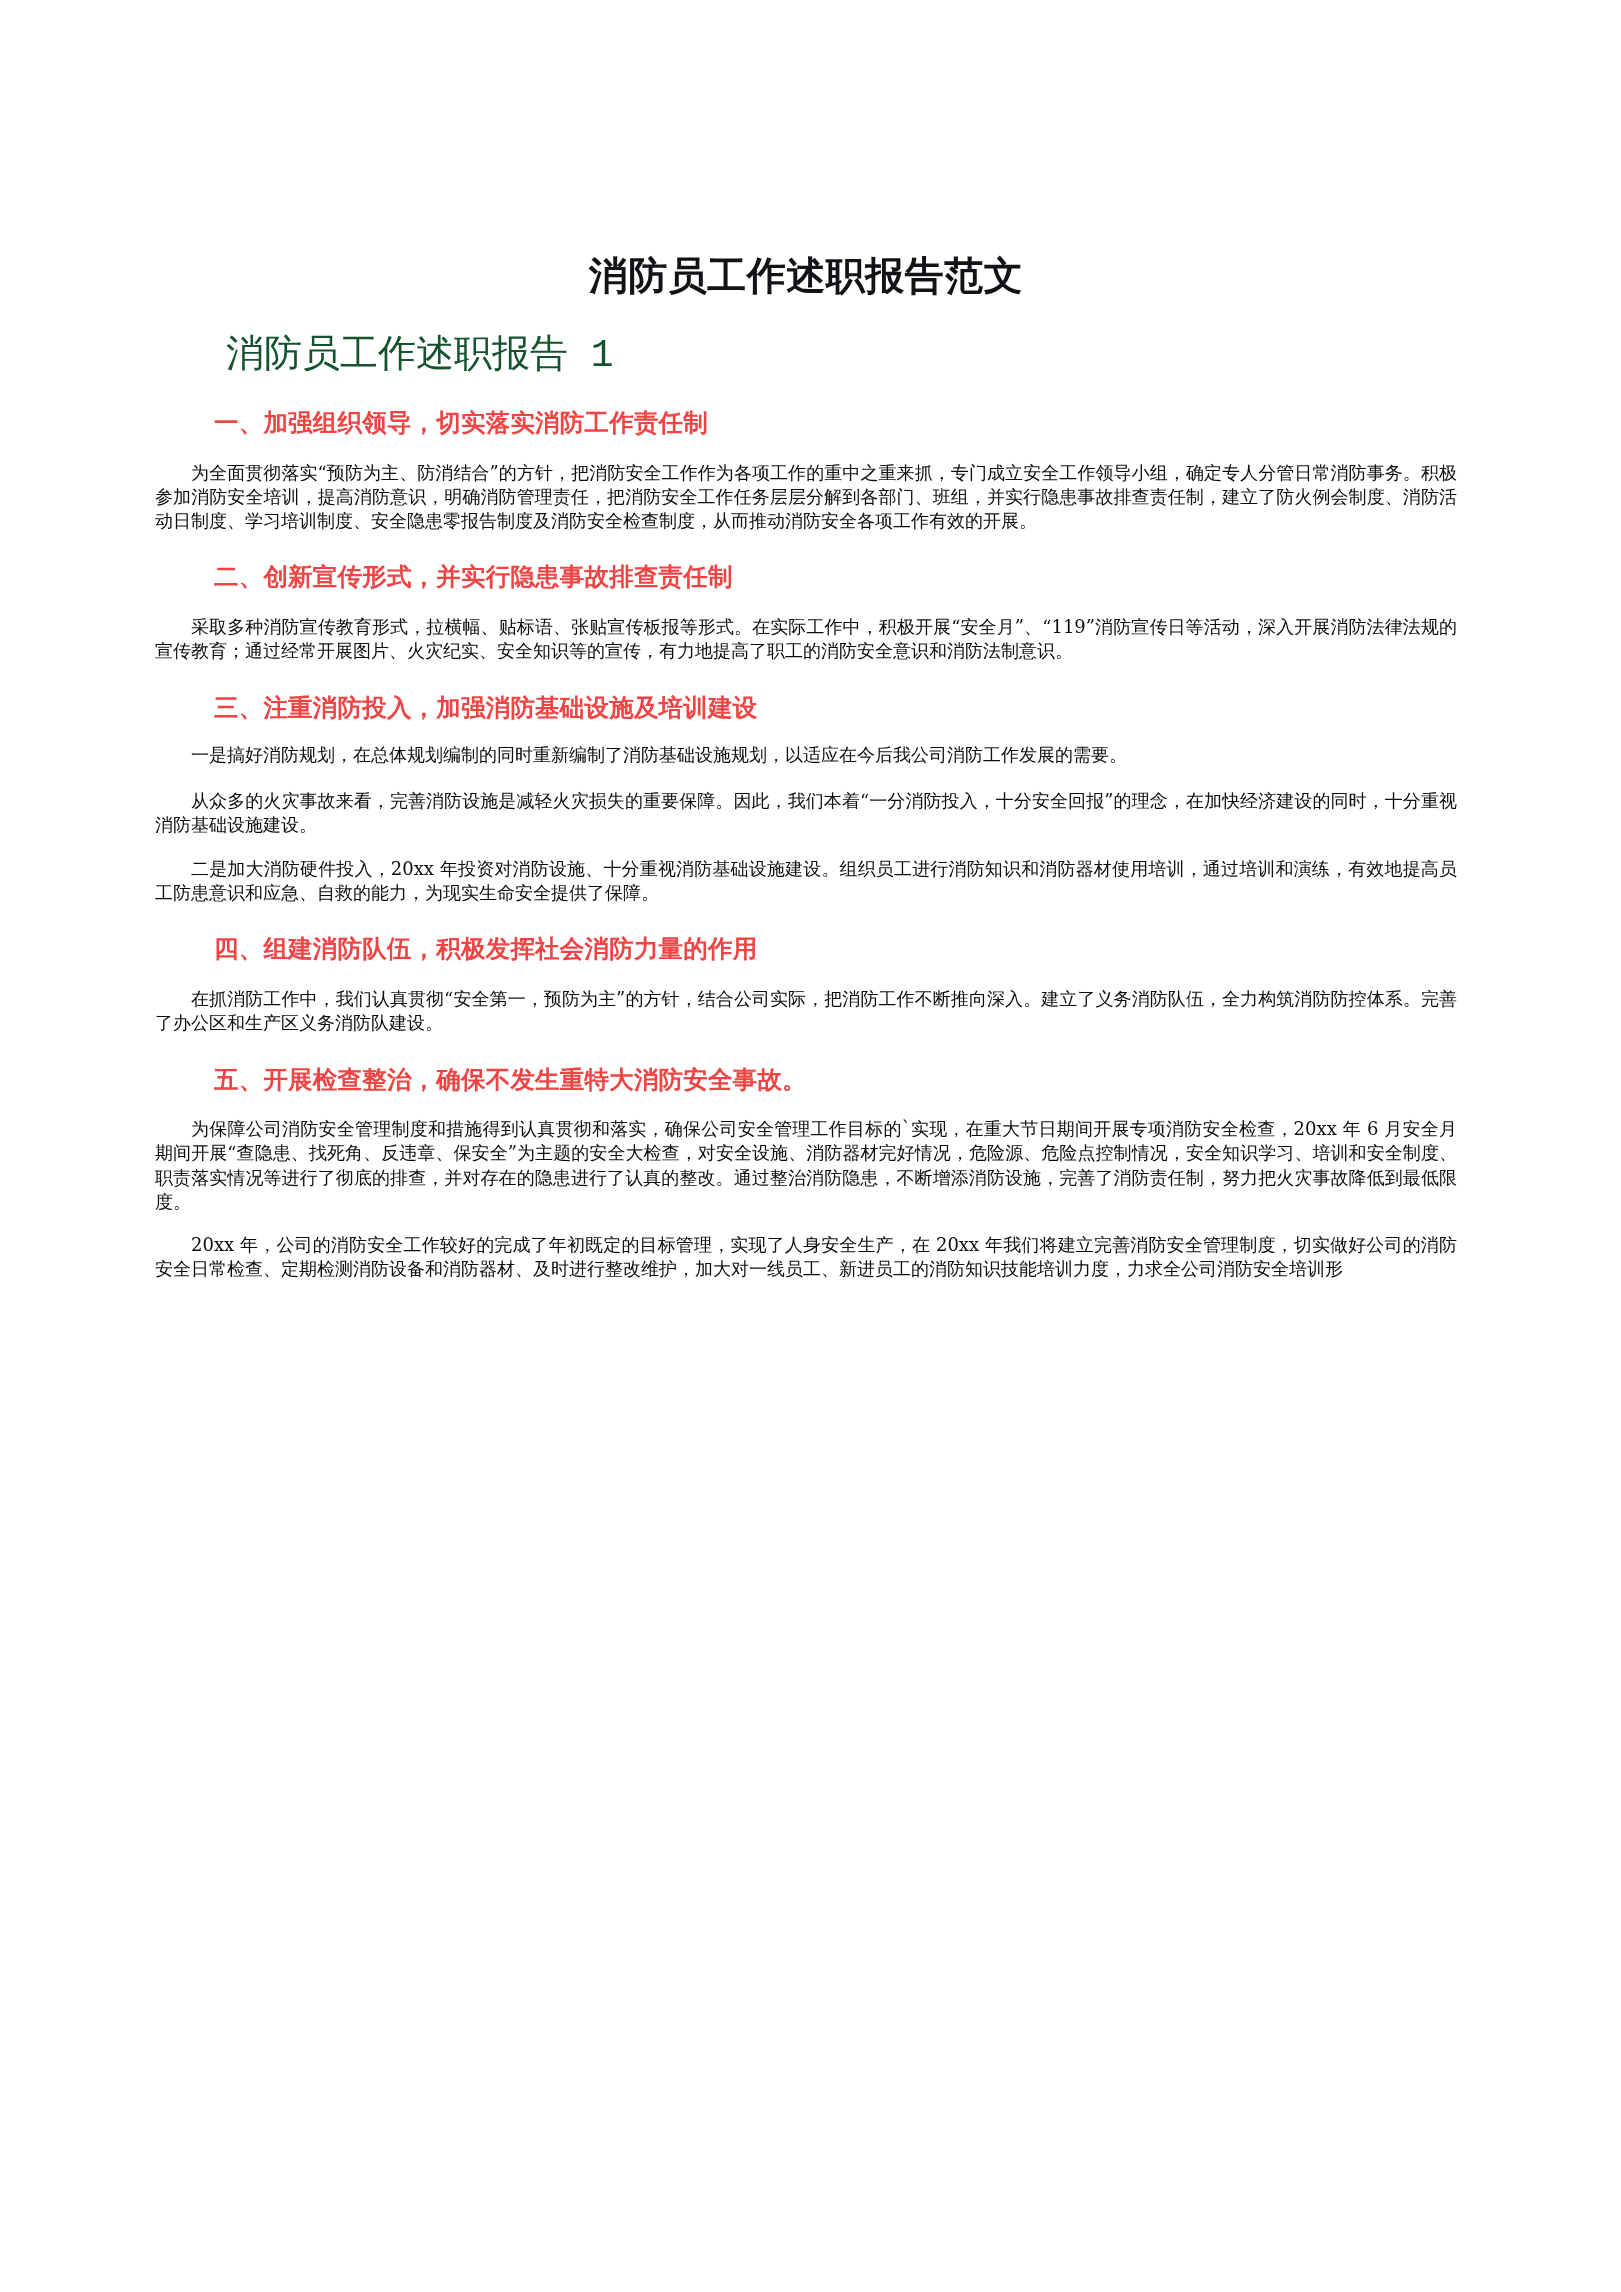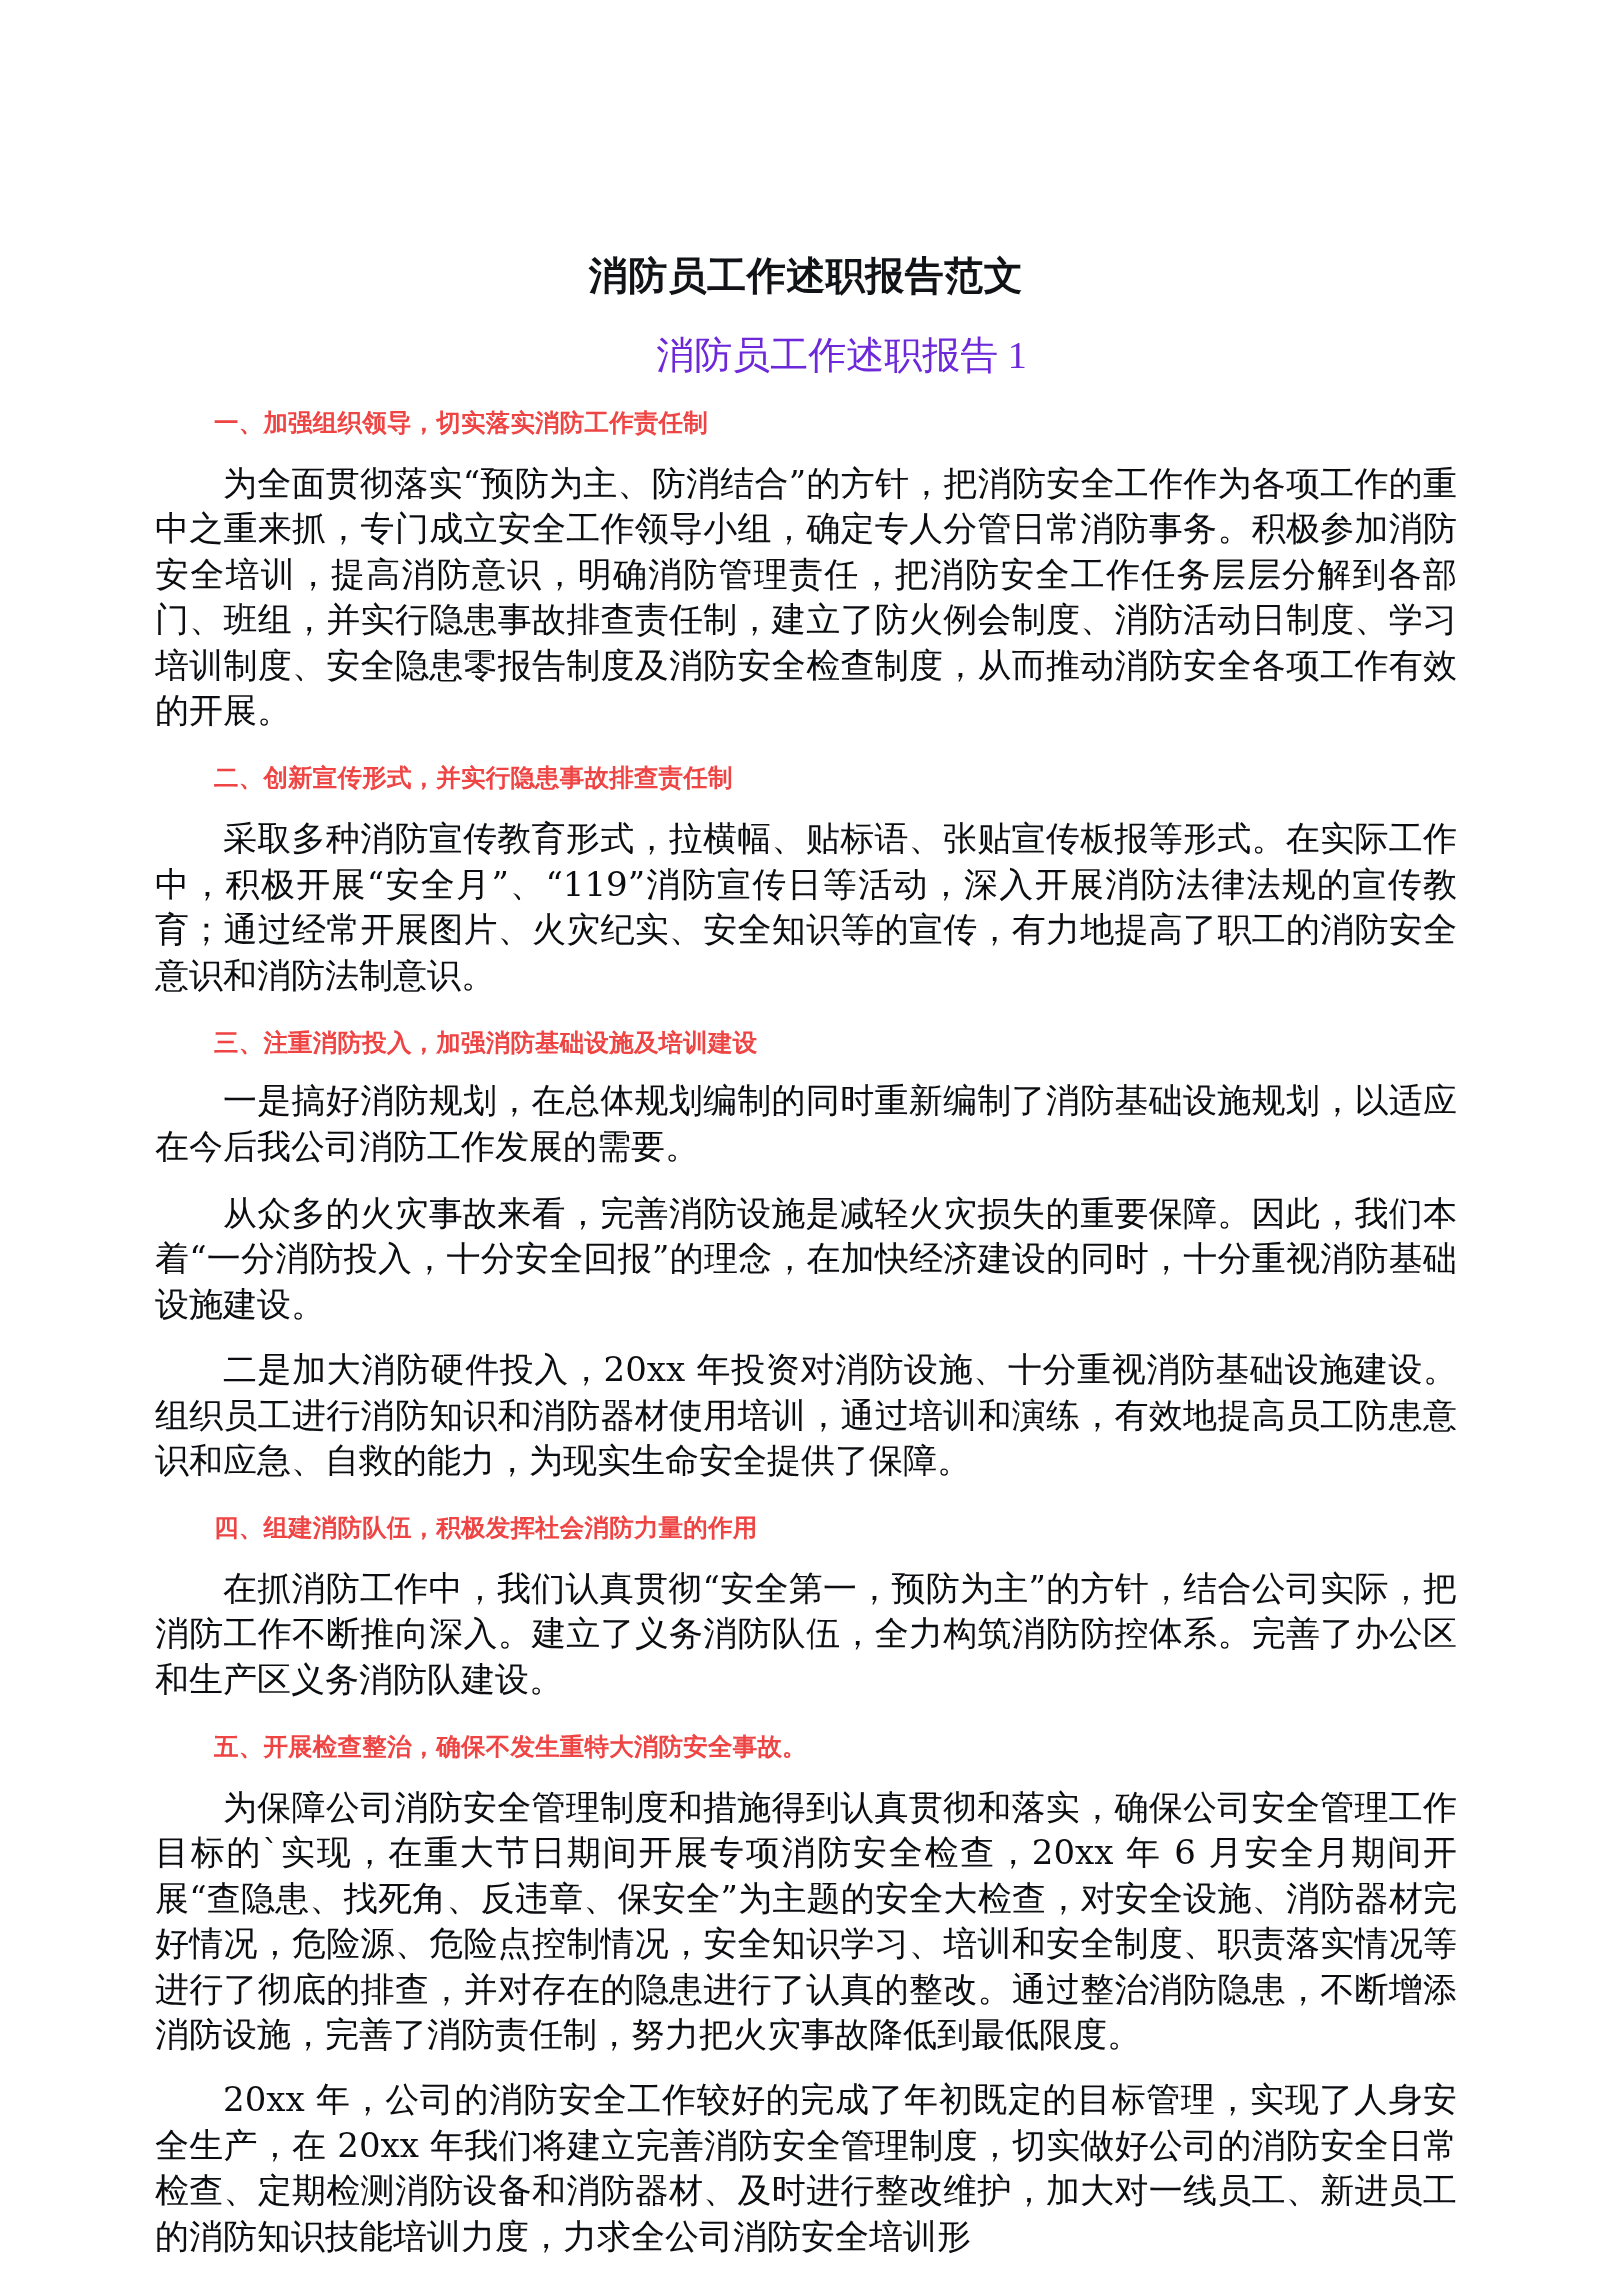--- a/index.html
+++ b/index.html
@@ -41,26 +41,26 @@
     line-height: 1.18;
     letter-spacing: 0.5px;
     color: #111317;
   }
 
   
   .sub-title {
     margin: 0;
     padding-top: 34px;
     padding-left: 71px;
-    text-align: center;
-    font-family: Liberation Serif, serif;
+    text-align: left;
+    font-family: Liberation Mono, monospace;
     font-weight: 400;
     font-size: 38px;
     line-height: 1.2;
-    color: #6d28d9;
+    color: #14532d;
   }
 
   
   .section-heading {
     margin: 0;
     padding-top: 27.4px;
     padding-left: 59px;
     font-family: "DejaVu Serif", "Liberation Serif", serif;
     font-weight: 700;
     font-size: 24.5px;
@@ -69,21 +69,21 @@
     color: #ef4444;
   }
 
   
   .body-para {
     margin: 0;
     padding-top: 21.6px;
     text-indent: 2em;
     font-family: "DejaVu Serif", "Liberation Serif", serif;
     font-weight: 400;
-    font-size: 34px;
+    font-size: 18px;
     line-height: 1.34;
     text-align: justify;
     text-justify: inter-character;
     color: #0c0d10;
     word-break: break-all;
   }
   .body-para.tight {
     padding-top: 19.6px;
   }
 </style>

